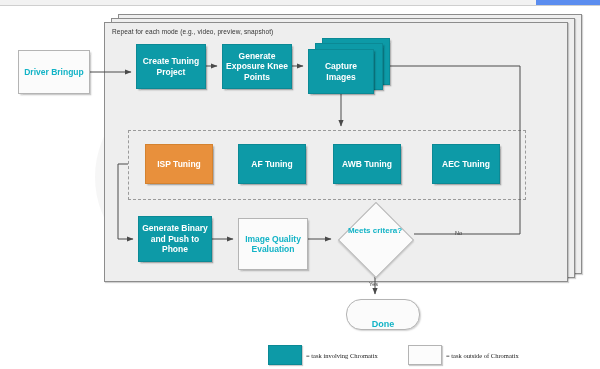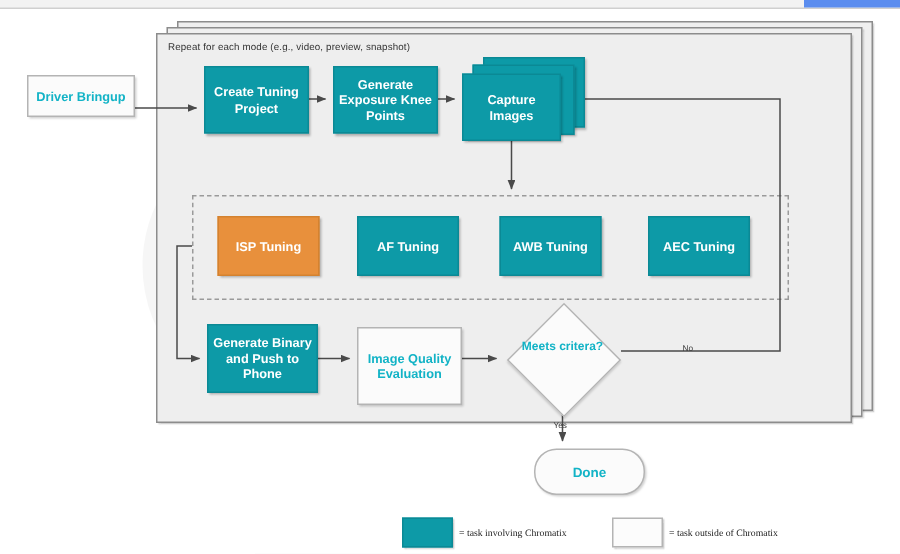--- a/index.html
+++ b/index.html
@@ -116,21 +116,21 @@
     box-shadow: 1.5px 1.5px 1.5px rgba(0,0,0,0.28);
   }
   .node.white {
     background: #fbfbfb;
     border: 1px solid #b4b4b4;
     color: #12b3c6;
     box-shadow: 1.5px 1.5px 1.5px rgba(0,0,0,0.20);
   }
 
   
-  #n-driver   { left: 18px;  top: 44px;  width: 72px; height: 28px; }
+  #n-driver   { left: 18px;  top: 44px;  width: 72px; height: 44px; }
   #n-create   { left: 136px; top: 38px;  width: 70px; height: 45px; text-align: center; }
   #n-knee     { left: 222px; top: 38px;  width: 70px; height: 45px; }
 
   
   #capture-wrap { position: absolute; left: 308px; top: 32px; width: 82px; height: 64px; }
   .cap-shadow {
     position: absolute;
     background: #0d9aa7;
     border: 1px solid #0b8995;
     box-shadow: 1.5px 1.5px 1.5px rgba(0,0,0,0.25);
@@ -170,26 +170,26 @@
     text-align: center;
     font-size: 8px;
     font-weight: bold;
     color: #12b3c6;
     line-height: 1.2;
   }
 
   
   #n-done {
     position: absolute;
-    left: 356px; top: 293px;
+    left: 346px; top: 293px;
     width: 72px; height: 29px;
     border-radius: 15px;
     background: #fbfbfb;
     border: 1px solid #b4b4b4;
-    display: flex; align-items: center; justify-content: center;
+    display: flex; align-items: flex-end; justify-content: center;
     font-size: 9px; font-weight: bold; color: #12b3c6;
     box-shadow: 1px 1px 1.5px rgba(0,0,0,0.18);
   }
 
   
   #wires { position: absolute; left: 0; top: 0; width: 600px; height: 363px; }
 
   .edge-label {
     position: absolute;
     font-size: 5.5px;

